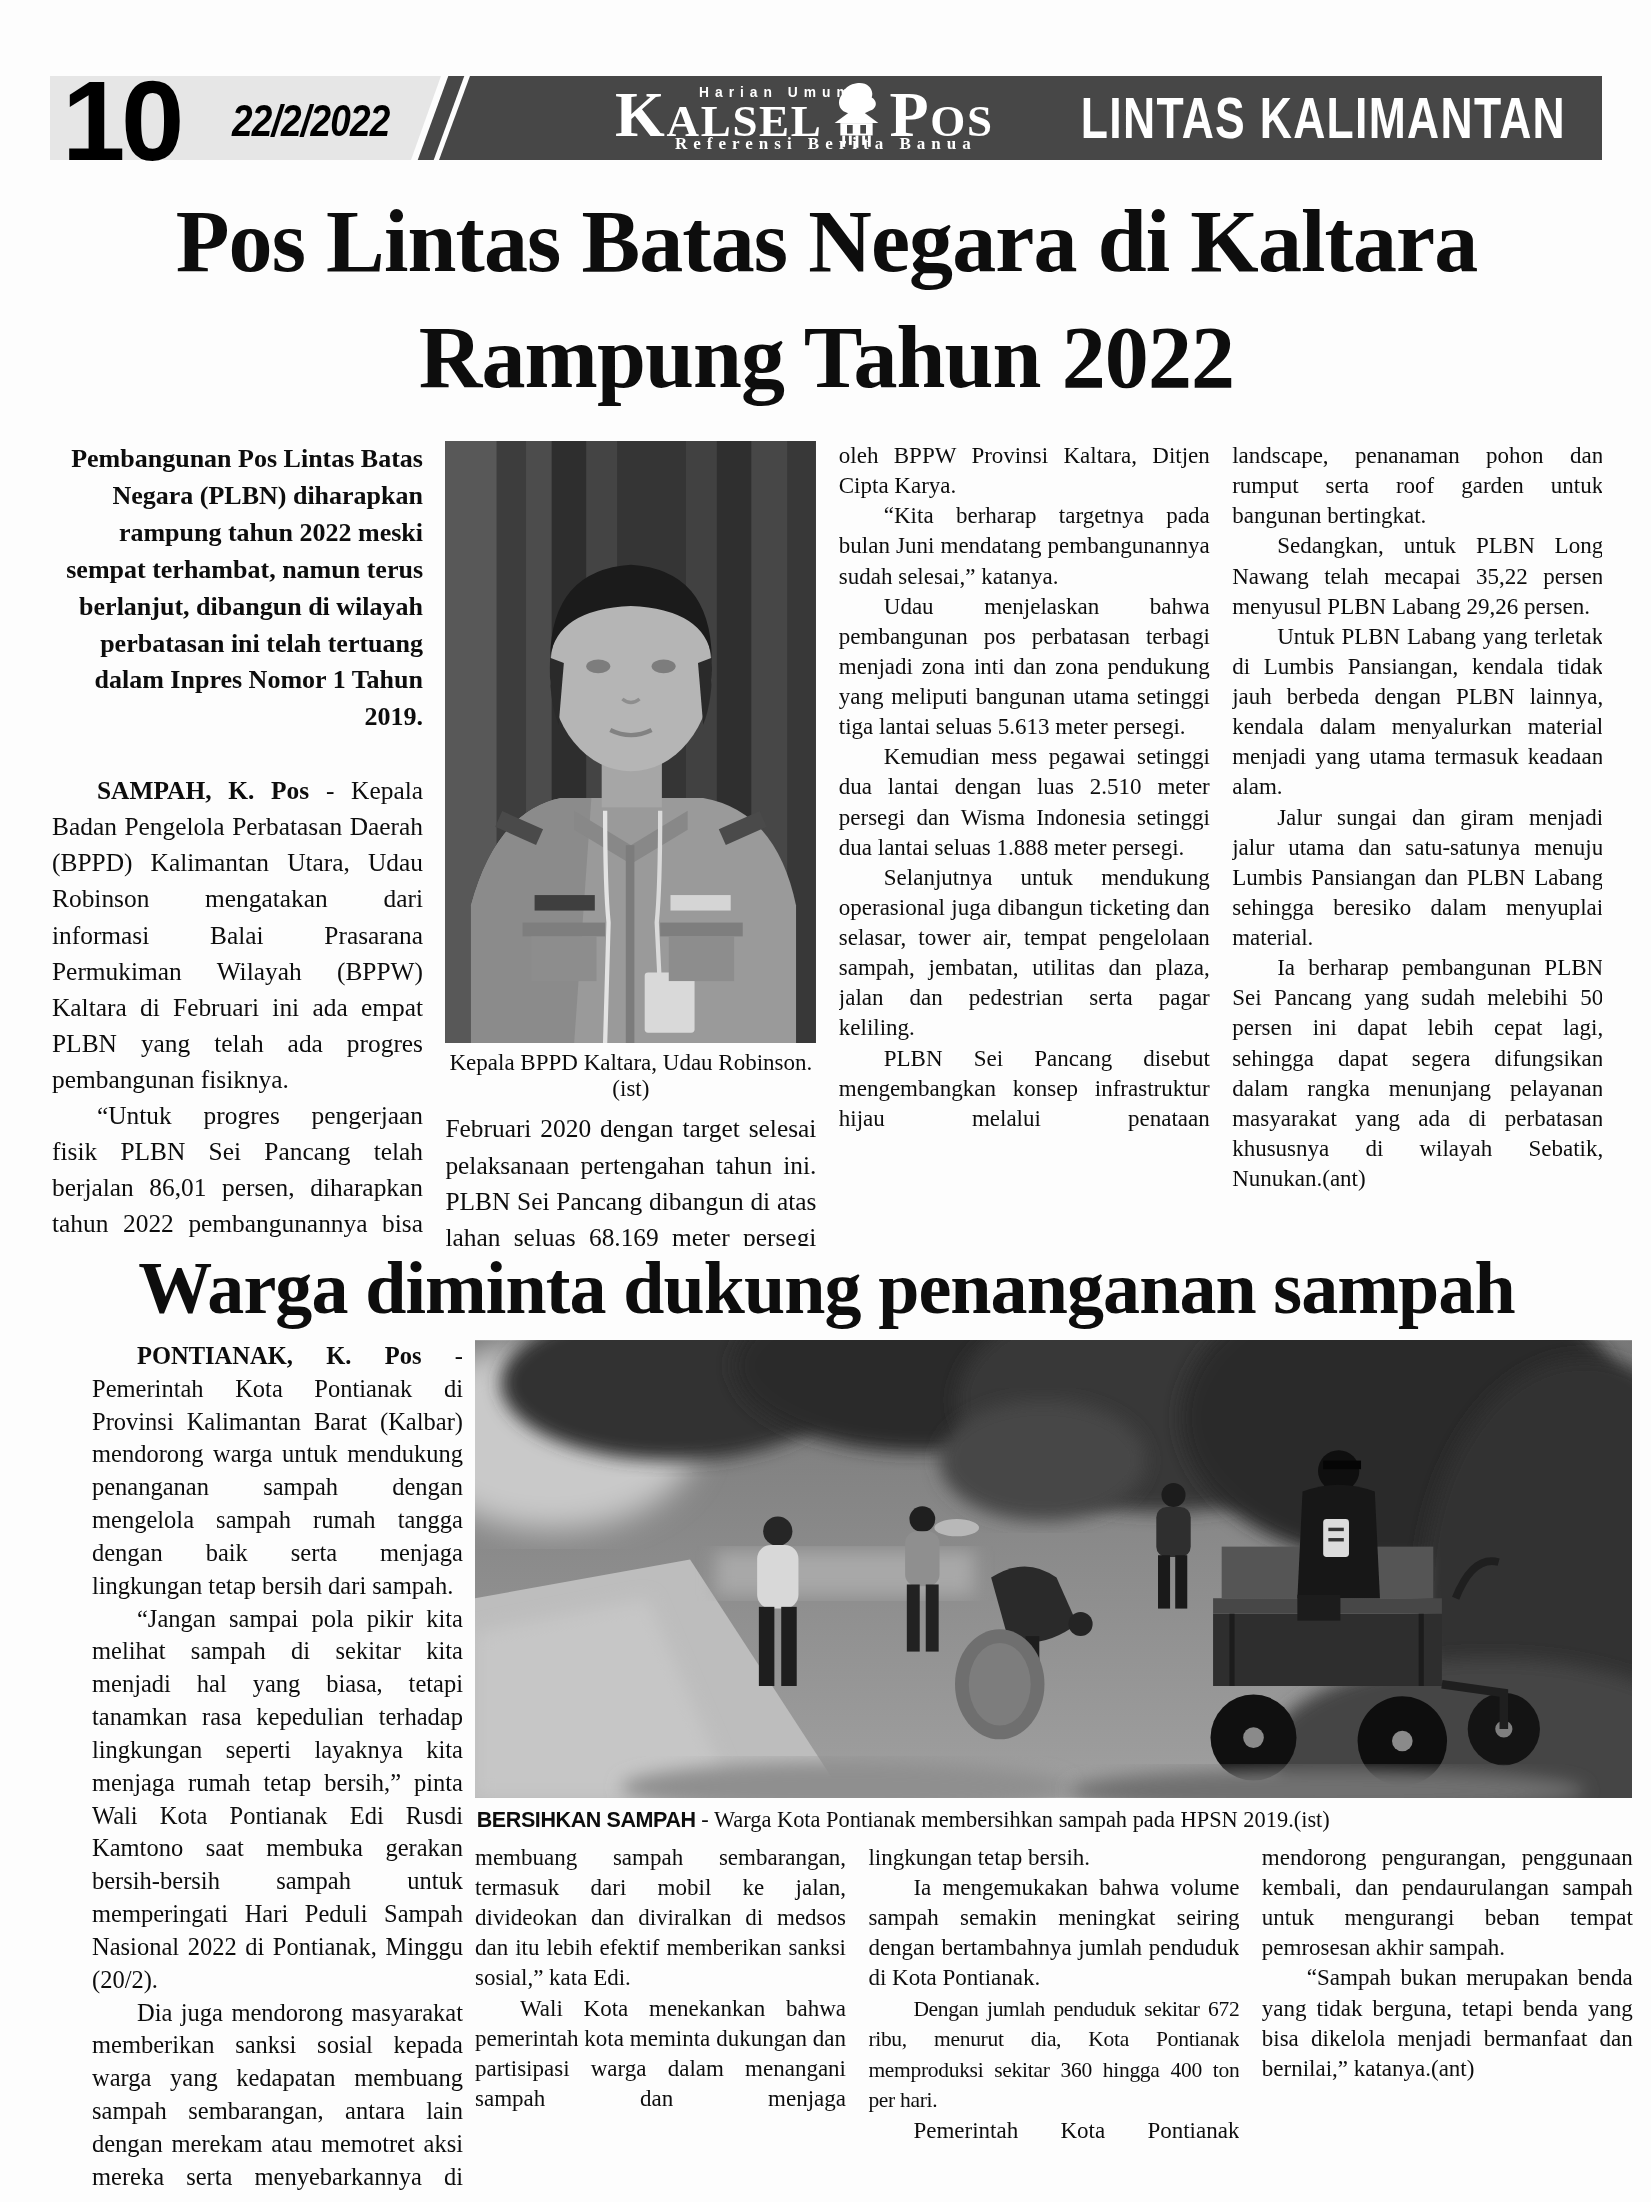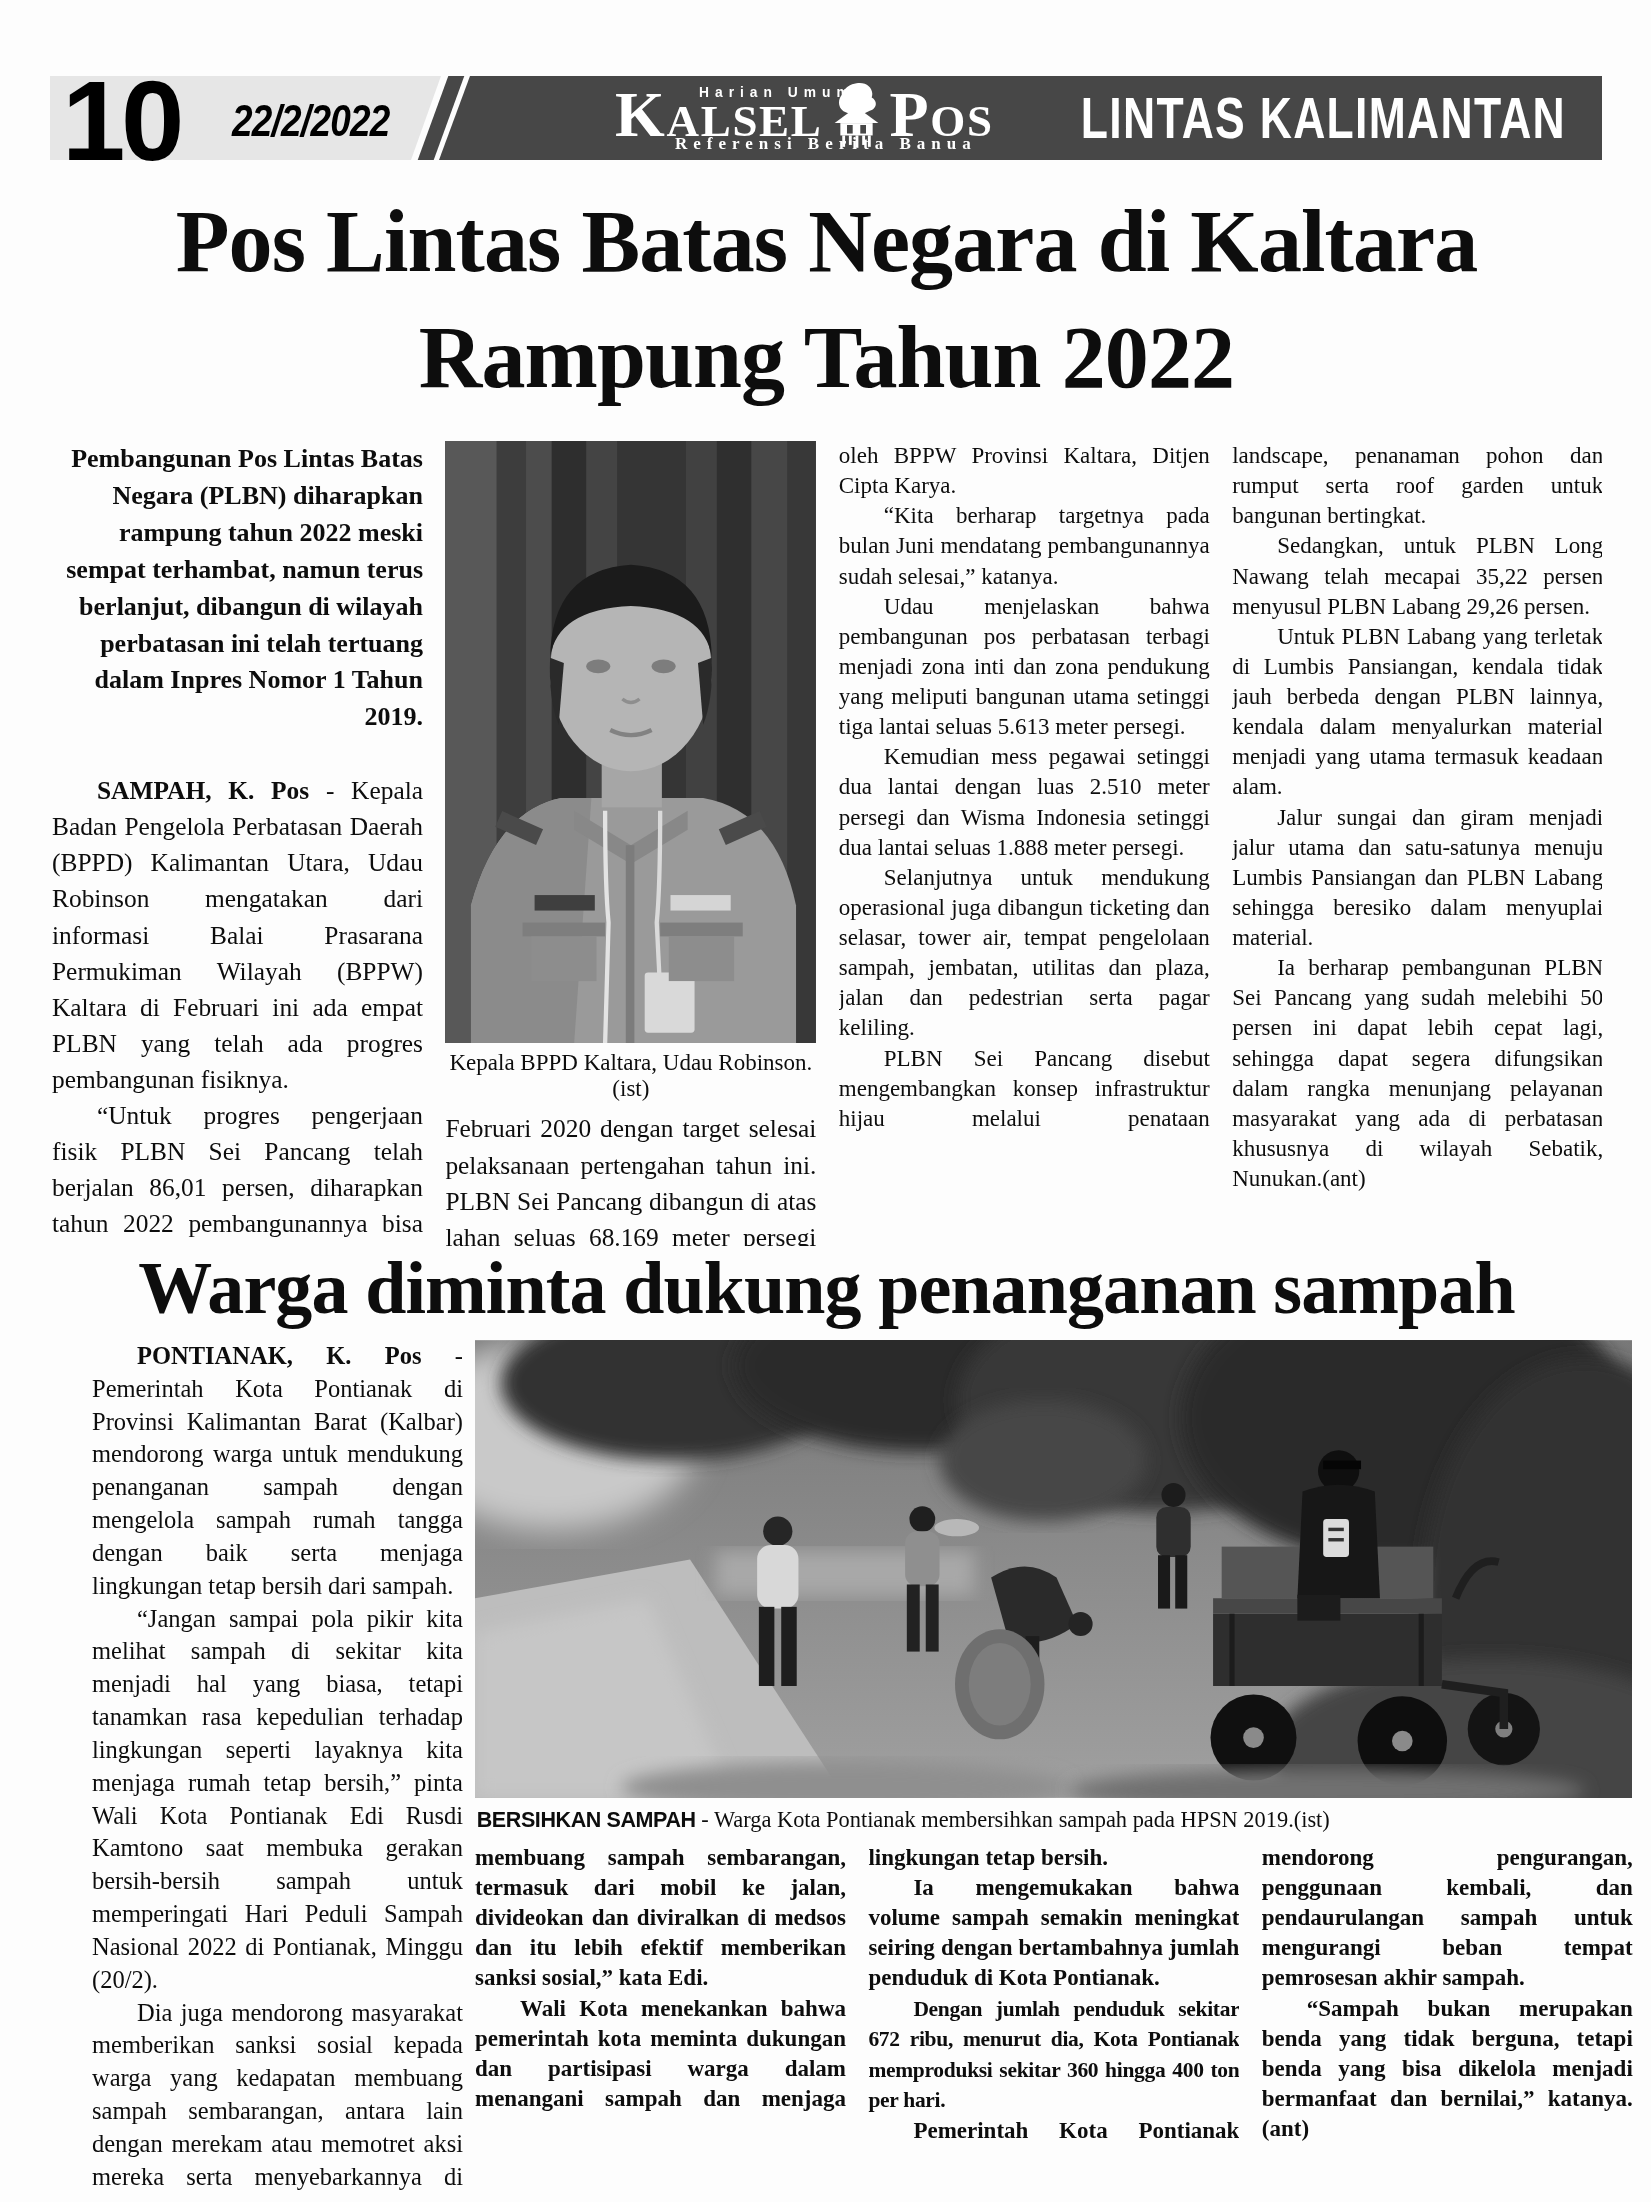--- a/index.html
+++ b/index.html
@@ -48,21 +48,21 @@
   .contend{text-align-last:justify;}
   .lead1{font-weight:700;text-align:right;font-size:26px;line-height:1.42;margin:0 0 36px 0;}
   .dl{font-weight:700;}
 
   .photo1{width:371px;height:602px;overflow:hidden;}
   .cap1{font-size:23px;text-align:center;padding:6.9px 0 8.6px 0;}
   .a2-right{flex:1;display:flex;flex-direction:column;overflow:hidden;}
   .photo2{width:100%;height:458px;overflow:hidden;}
   .cap2{font-size:22.4px;padding:8.6px 0 10.3px 1.7px;}
   .cap2 .dl{font-family:"Liberation Sans",sans-serif;font-size:21.5px;letter-spacing:-0.4px;}
-  .a2-cols{display:flex;gap:22.4px;flex:1;overflow:hidden;font-weight:bold;}
+  .a2-cols{display:flex;gap:22.4px;flex:1;overflow:hidden;}
 </style>
 </head>
 <body>
 
 <div class="page">
 
   <div class="masthead">
     <div class="m-light"></div>
     <div class="m-stripe"></div>
     <div class="m-dark">

